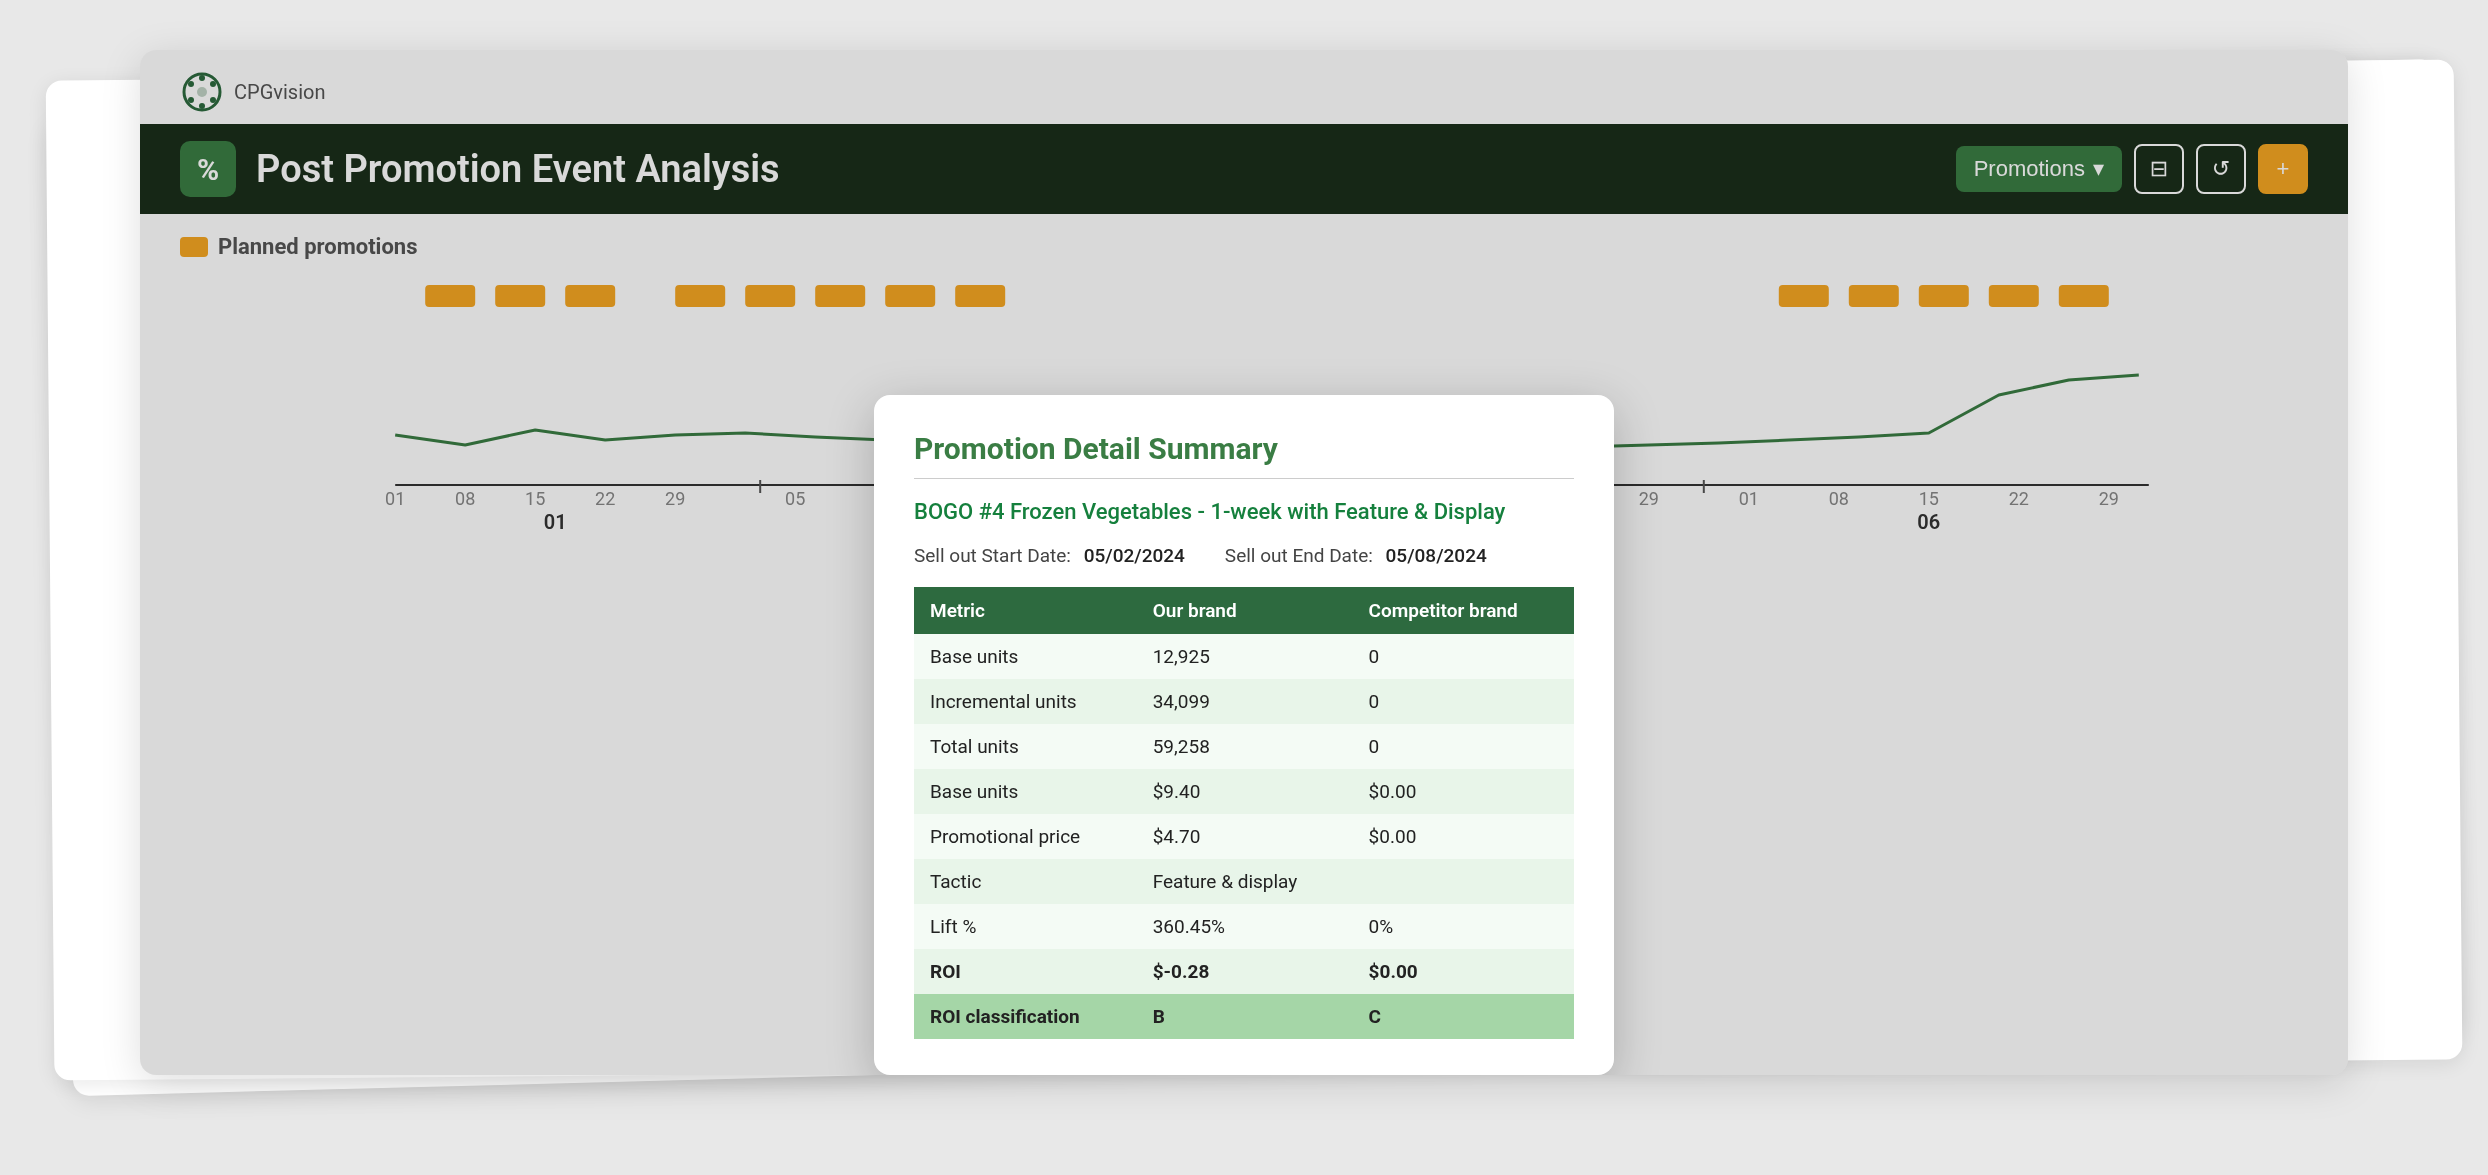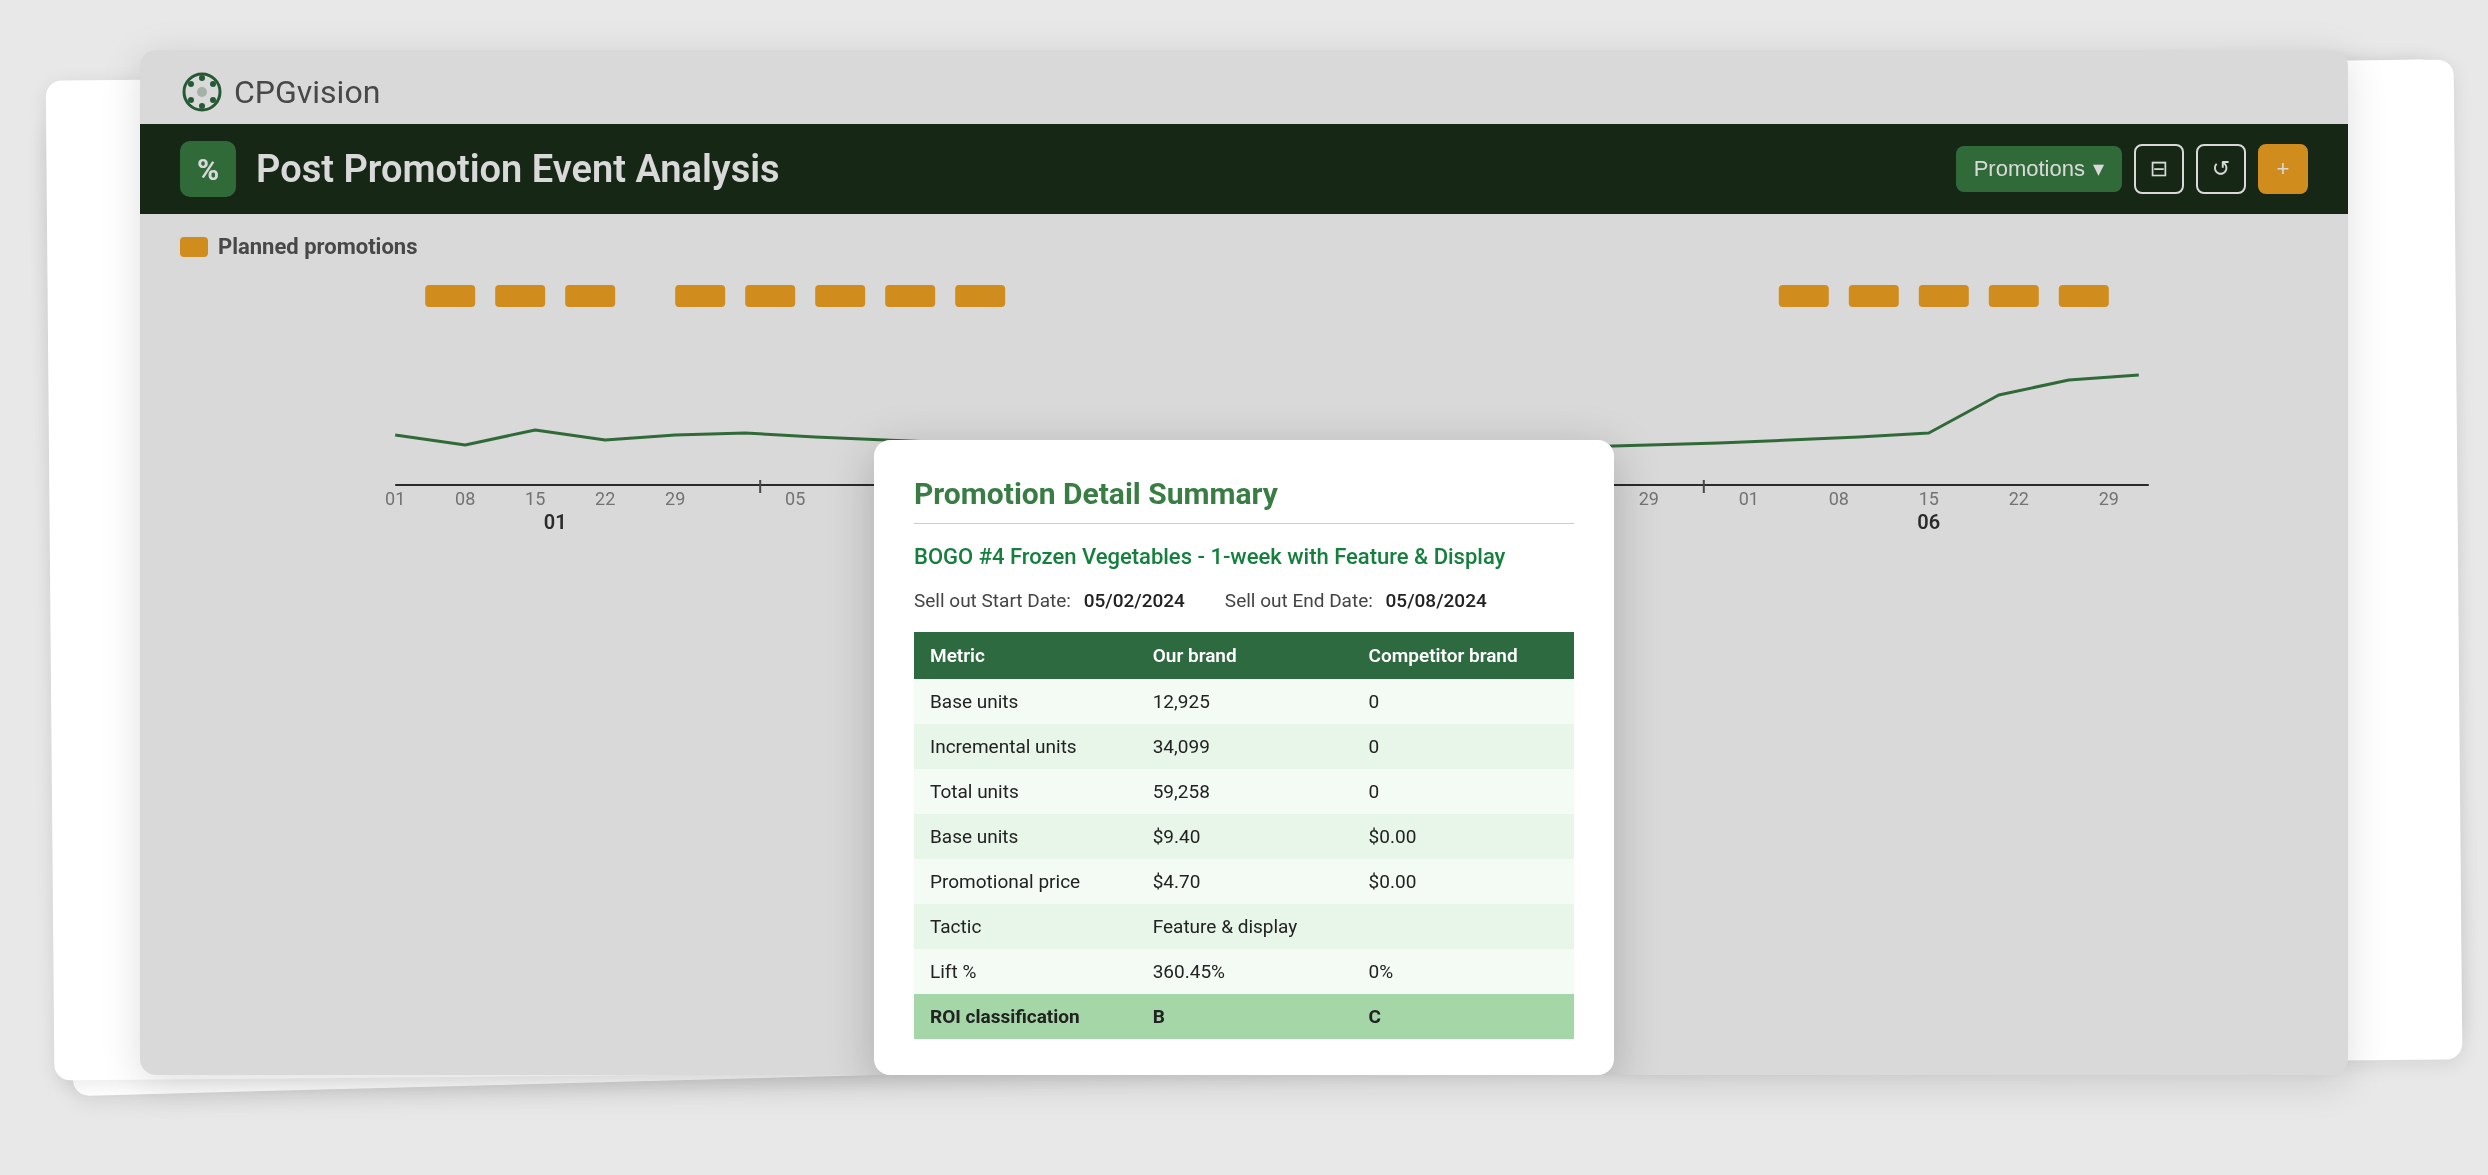--- a/index.html
+++ b/index.html
@@ -120,21 +120,21 @@
       padding: 20px 40px 10px;
       display: flex;
       align-items: center;
       gap: 10px;
     }
     .logo-icon {
       width: 44px;
       height: 44px;
     }
     .logo-text {
-      font-size: 32px;
+      font-size: 20px;
       font-weight: 700;
       color: #1a2e1a;
     }
     .logo-text span {
       font-weight: 400;
       color: #555;
     }
 
     
     .content-area {
@@ -439,20 +439,25 @@
             <tr>
               <td>Tactic</td>
               <td>Feature &amp; display</td>
               <td></td>
             </tr>
             <tr>
               <td>Lift %</td>
               <td>360.45%</td>
               <td>0%</td>
             </tr>
+            <tr>
+              <td class="bold" style="font-weight: 700;">ROI</td>
+              <td class="bold" style="font-weight: 700;">$-0.28</td>
+              <td class="bold" style="font-weight: 700;">$0.00</td>
+            </tr>
             <tr style="background: rgb(165, 214, 167);">
               <td class="bold" style="font-weight: 700;">ROI classification</td>
               <td class="bold" style="font-weight: 700;">B</td>
               <td class="bold" style="font-weight: 700;">C</td>
             </tr>
           </tbody>
       </table>
 
     </div>
   </div>

